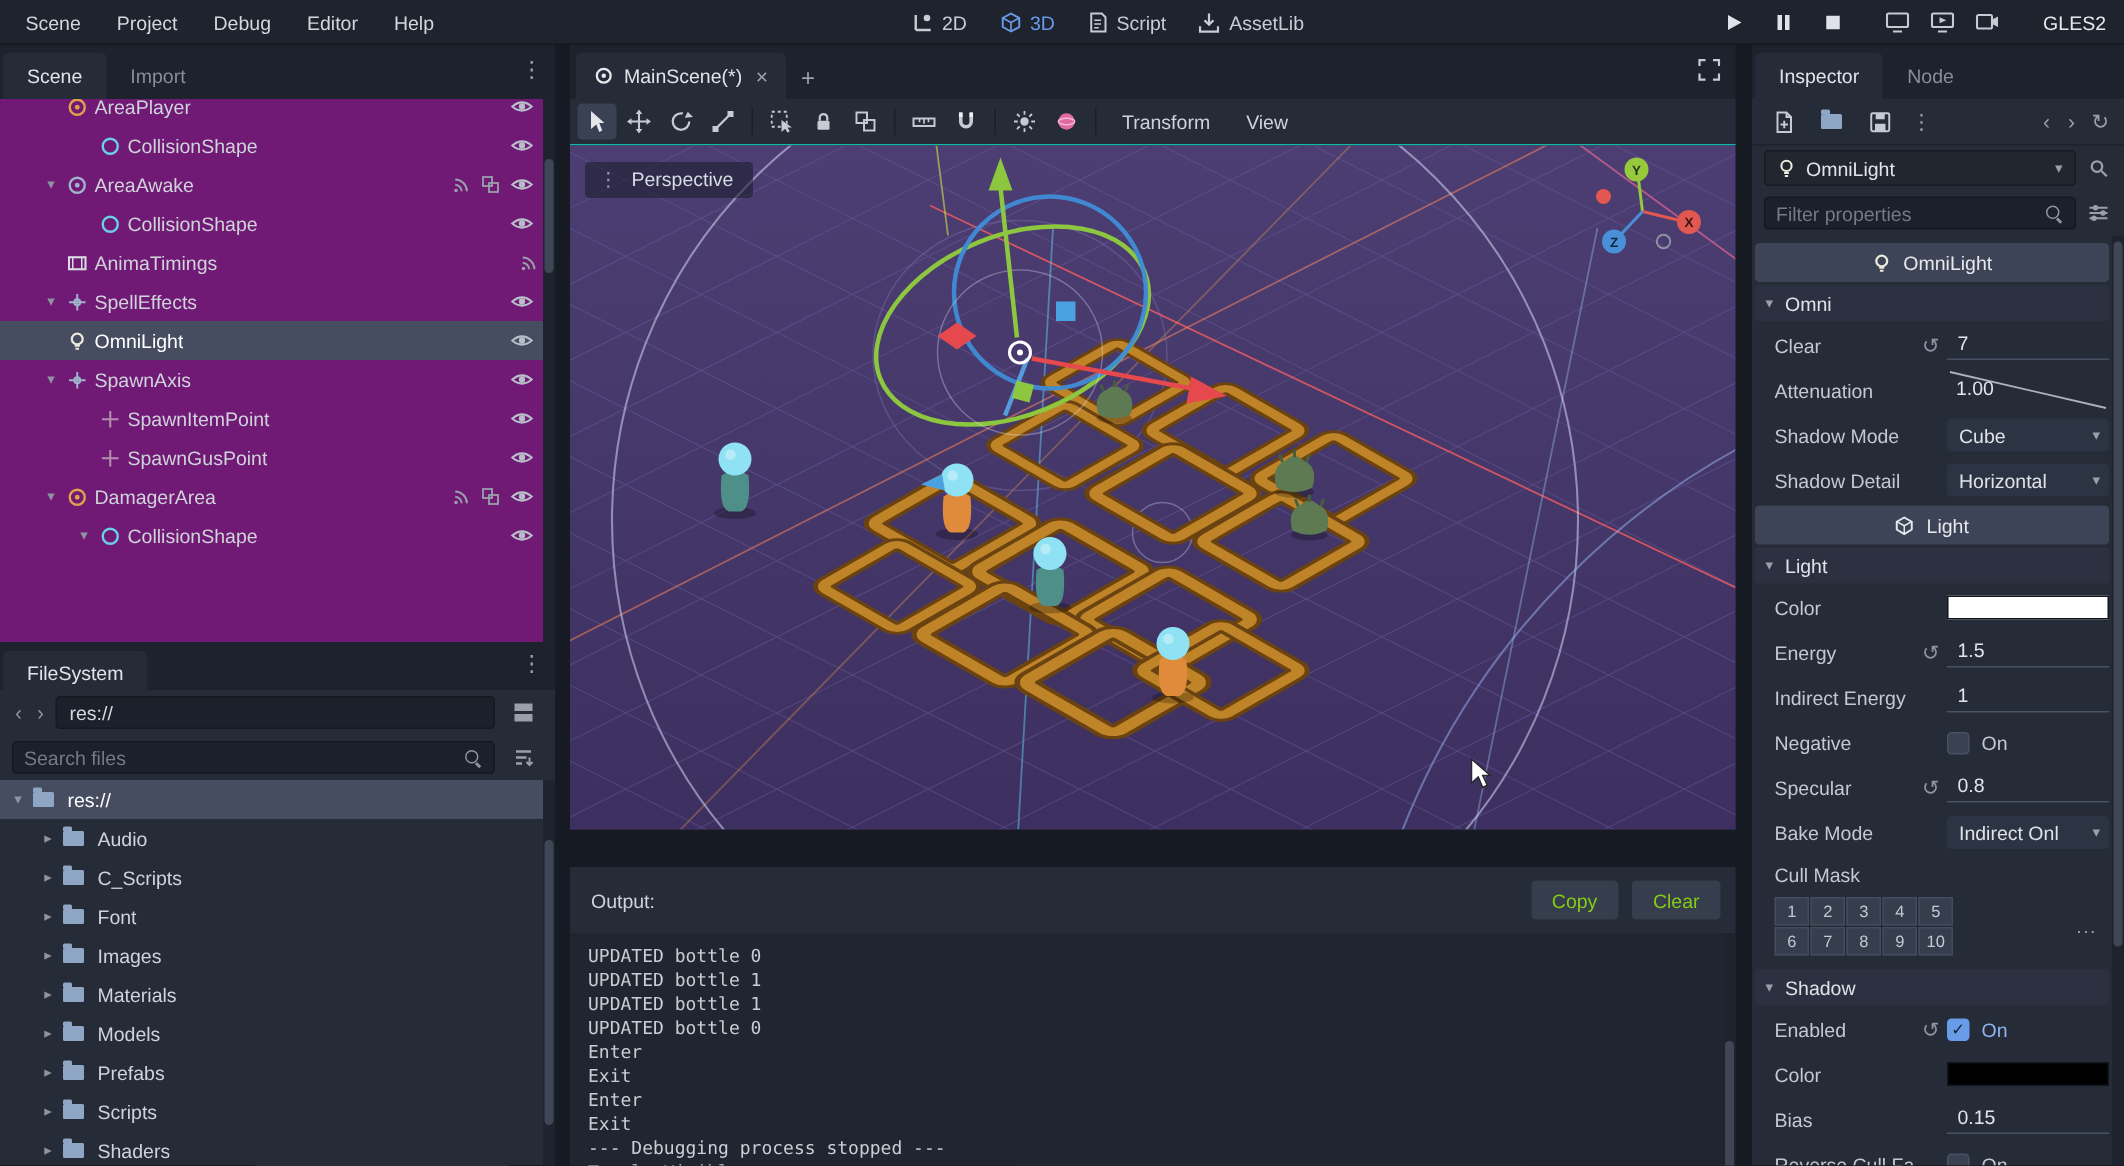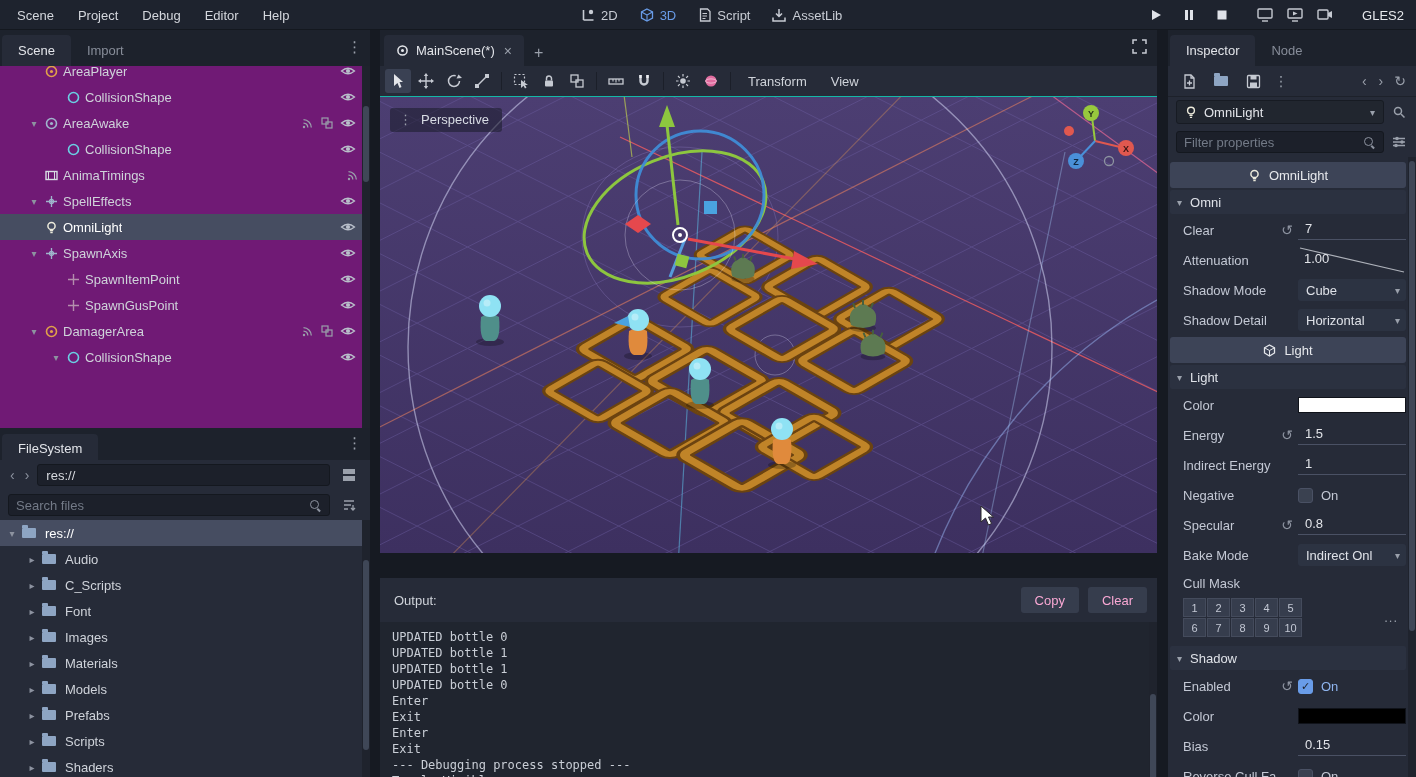--- a/index.html
+++ b/index.html
@@ -5,21 +5,21 @@
   *{margin:0;padding:0;box-sizing:border-box;}
   html,body{width:1416px;height:777px;overflow:hidden;}
   body{background:#161a22;font-family:"Liberation Sans",sans-serif;font-size:13px;color:#cfd3da;}
   svg{display:block;}
   #app{position:relative;width:1416px;height:777px;}
 
   
   #menubar{position:absolute;left:0;top:0;width:1416px;height:30px;background:#1e232e;border-bottom:1px solid #14181f;z-index:5;}
   #menu-left{position:absolute;left:6px;top:0;height:30px;display:flex;align-items:center;gap:2px;}
   .menu-item{padding:4px 11px;color:#d4d7dd;cursor:default;}
-  #menu-center{position:absolute;left:571px;top:0;height:30px;display:flex;align-items:center;gap:2px;}
+  #menu-center{position:absolute;left:598px;top:0;height:30px;display:flex;align-items:center;gap:2px;}
   .switcher{display:flex;align-items:center;gap:6px;padding:3px 10px;color:#c8ccd4;}
   .switcher.active .sw-label{color:#699ce8;}
   #menu-right{position:absolute;right:8px;top:0;height:30px;display:flex;align-items:center;gap:13px;}
   .pbtn{display:flex;align-items:center;justify-content:center;width:20px;height:20px;}
   .mon-group{display:flex;gap:10px;margin-left:10px;}
   #renderer-select{color:#e6e8ec;margin-left:10px;padding:2px 4px;}
 
   
   .tabbar{height:36px;background:#1d222c;display:flex;align-items:flex-end;position:relative;}
   .tabs-host{display:flex;align-items:flex-end;height:36px;padding-left:2px;}
@@ -73,21 +73,21 @@
   #vp-toolbar{height:31px;background:#262b38;display:flex;align-items:center;padding:0 5px;gap:2px;border-bottom:1px solid #14b8a6;}
   #viewport{position:relative;width:777px;height:456px;overflow:hidden;background:#43356a;}
   #persp-pill{position:absolute;left:10px;top:11px;background:rgba(26,28,40,0.55);border-radius:3px;padding:4px 13px 5px 9px;display:flex;align-items:center;gap:8px;color:#d8dce4;}
   .pdots{color:#9aa0ab;letter-spacing:1px;}
   #axis-gizmo{position:absolute;right:18px;top:4px;}
   #cursor{position:absolute;left:600px;top:408px;}
   #output-panel{position:absolute;left:0;top:548px;width:777px;height:224px;background:#262b38;}
   #output-header{height:44px;display:flex;align-items:center;padding:0 10px;}
   #output-title{margin-left:4px;color:#cfd3da;}
   #output-btns{margin-left:auto;display:flex;gap:9px;}
-  .obtn{height:26px;padding:0 14px;background:#363d4d;border-radius:3px;display:flex;align-items:center;color:#f9a8d4;}
+  .obtn{height:26px;padding:0 14px;background:#363d4d;border-radius:3px;display:flex;align-items:center;color:#84cc16;}
   #console{position:relative;height:180px;background:#20252f;padding:7px 12px;font:12px "DejaVu Sans Mono",monospace;color:#c9ced6;overflow:hidden;}
   .cline{line-height:16px;white-space:pre;}
 
   
   #inspector{position:absolute;left:1168px;top:30px;width:248px;height:747px;background:#262b38;display:flex;flex-direction:column;}
   #insp-toolbar{height:31px;display:flex;align-items:center;gap:6px;padding:0 8px;border-bottom:1px solid #1d212a;}
   #insp-toolbar .grow{flex:1;}
   .histchev{color:#9aa0ab;font-size:14px;padding:0 3px;}
   .glyphbtn{color:#9aa0ab;font-size:14px;padding:0 2px;}
   #object-row{height:30px;display:flex;align-items:center;gap:6px;padding:0 8px;}

